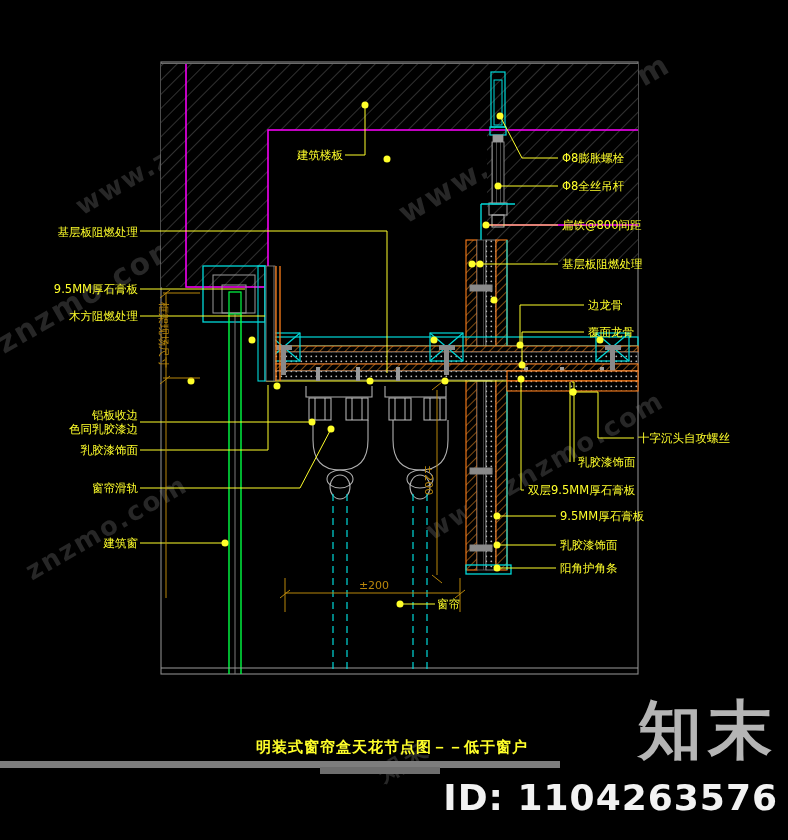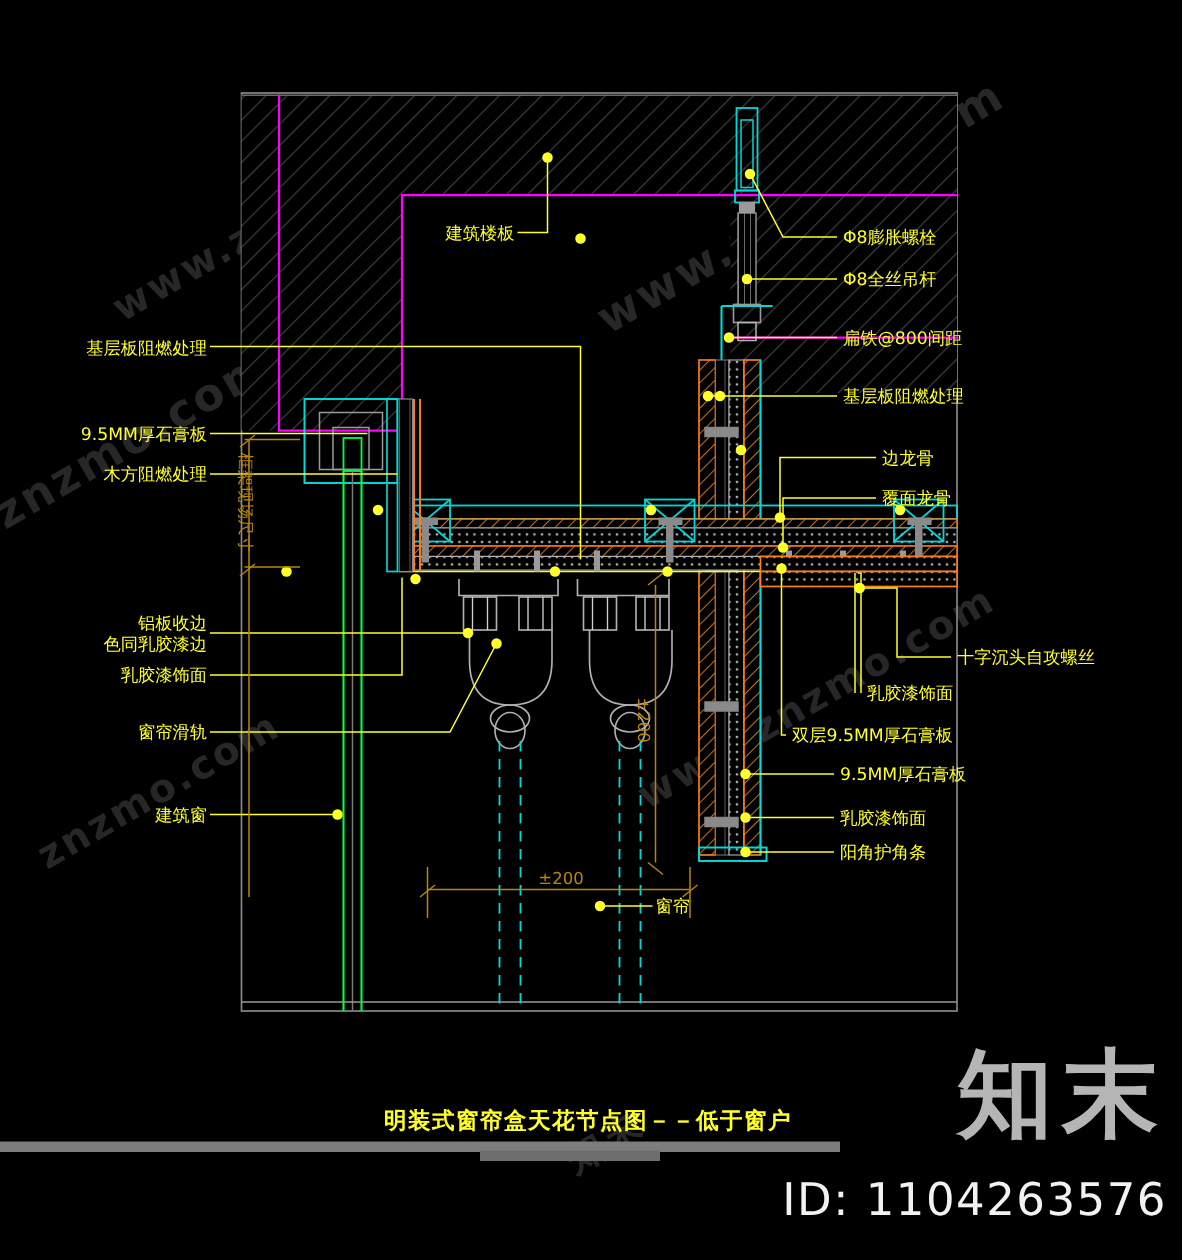--- a/index.html
+++ b/index.html
@@ -5,22 +5,22 @@
   html,body{margin:0;padding:0;background:#000;}
   body{width:788px;height:840px;position:relative;overflow:hidden;
        font-family:"DejaVu Sans","Liberation Sans",sans-serif;}
   .stage{position:absolute;inset:0;background:#000;}
   svg.cad{position:absolute;left:0;top:0;width:788px;height:840px;}
   .wm{position:absolute;color:#3a3a3a;font-weight:700;letter-spacing:2px;
       white-space:nowrap;pointer-events:none;user-select:none;}
   .wm.d{transform:rotate(-30deg);transform-origin:left top;font-size:30px;color:#272727;}
   .brand{position:absolute;right:10px;bottom:78px;color:#b5b5b5;font-size:64px;
          font-weight:700;letter-spacing:6px;line-height:1;}
-  .idline{position:absolute;right:10px;bottom:22px;color:#f2f2f2;font-size:30px;
-          font-weight:400;letter-spacing:1px;}
+  .idline{position:absolute;right:10px;bottom:22px;color:#f2f2f2;font-size:36px;
+          font-weight:700;letter-spacing:1px;}
   .grayband{position:absolute;left:0;bottom:72px;width:560px;height:7px;background:#7d7d7d;}
   .grayband2{position:absolute;left:320px;bottom:66px;width:120px;height:7px;background:#6e6e6e;}
   text{font-family:"DejaVu Sans","Liberation Sans",sans-serif;}
   .lbl{fill:#ffff2a;font-size:11.5px;}
   .dim{fill:#b8860b;font-size:11px;}
   .title{fill:#ffff2a;font-size:15px;font-weight:700;letter-spacing:1px;}
 </style>
 </head>
 <body>
 

